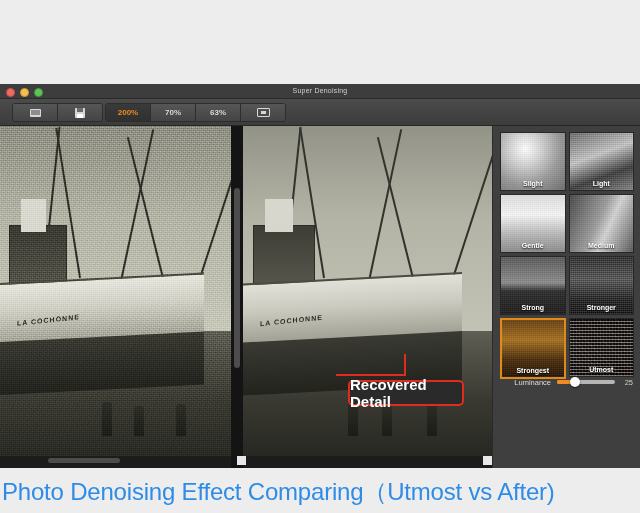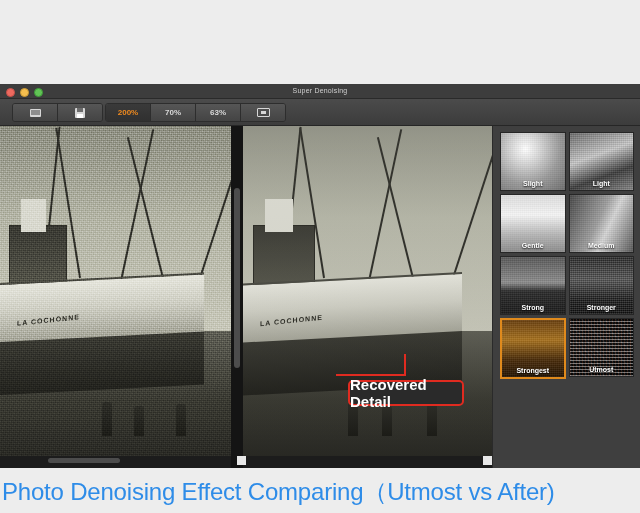--- a/index.html
+++ b/index.html
@@ -308,20 +308,29 @@
             <div class="plabel">Strongest</div>
           </div>
           <div class="pcell">
             <div class="th8" style="position:absolute;inset:0"></div>
             <div class="grain-heavy"></div>
             <div class="plabel">Utmost</div>
           </div>
         </div>
 
         <div class="sliders">
+          <div class="srow">
+            <span class="sname">Luminance</span>
+            <span class="strack-wrap">
+              <span class="strack"></span>
+              <span class="sfill" style="width:28%"></span>
+              <span class="sknob" style="left:23%"></span>
+            </span>
+            <span class="sval">25</span>
+          </div>
         </div>
 
         <div class="side-bottom">
           
         </div>
 
       </div>
 
     </div>
   </div>

